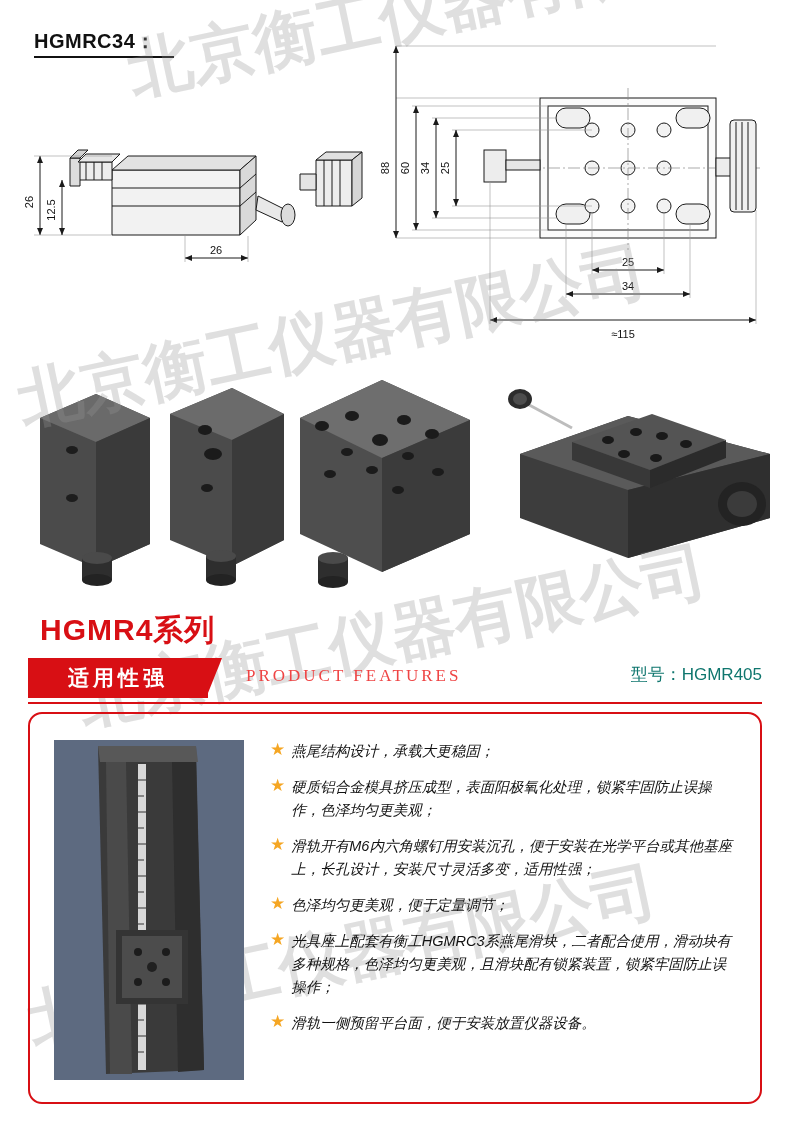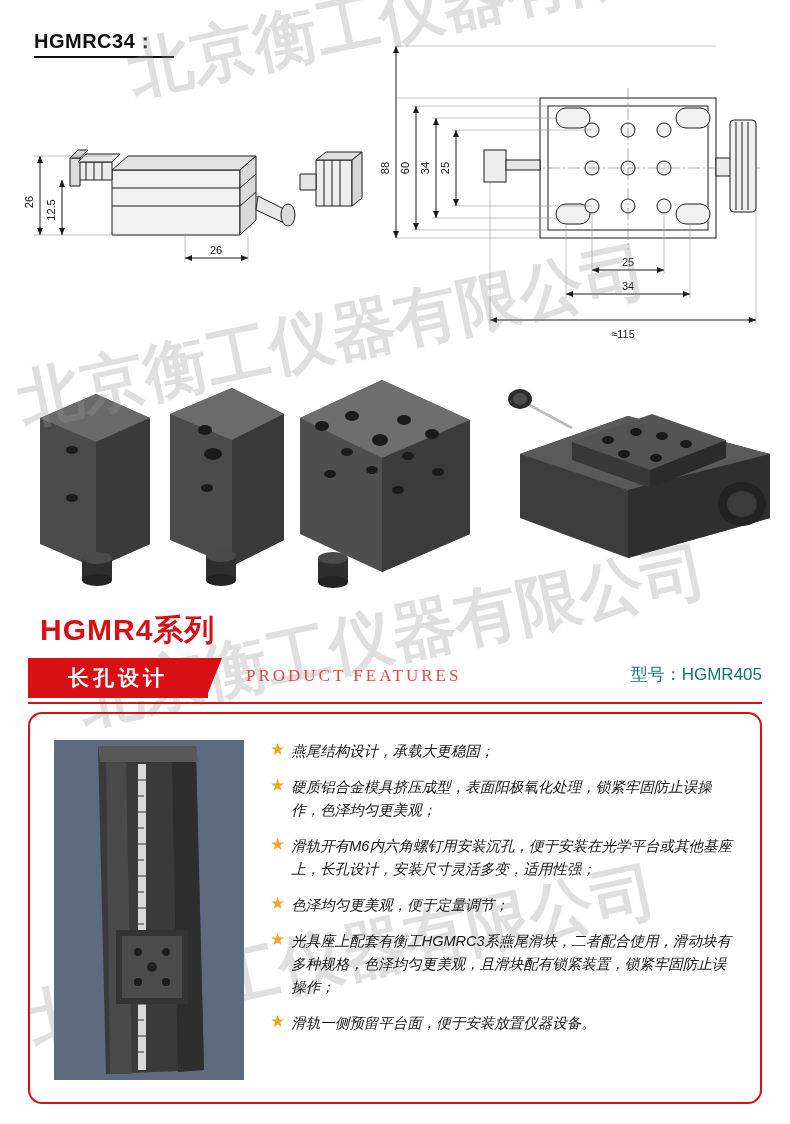--- a/index.html
+++ b/index.html
@@ -392,21 +392,21 @@
     <div class="wm-line" style="left:120px; top:30px; font-size:64px;">北京衡工仪器有限公司</div>
     <div class="wm-line" style="left:10px; top:360px; font-size:64px;">北京衡工仪器有限公司</div>
     <div class="wm-line" style="left:70px; top:660px; font-size:64px;">北京衡工仪器有限公司</div>
     <div class="wm-line" style="left:20px; top:980px; font-size:64px;">北京衡工仪器有限公司</div>
   </div>
 
   <div class="series-title">HGMR4系列</div>
 
   <div class="feat-bar">
     <div class="feat-bar-box">
-      <span>长孔设计</span>
+      <span>适用性强</span>
     </div>
     <div class="feat-bar-slash"></div>
     <div class="feat-bar-en">PRODUCT  FEATURES</div>
     <div class="model-no">型号：HGMR405</div>
   </div>
   <div class="bar-rule"></div>
 
   <div class="panel">
 
     <div class="rail-photo">

